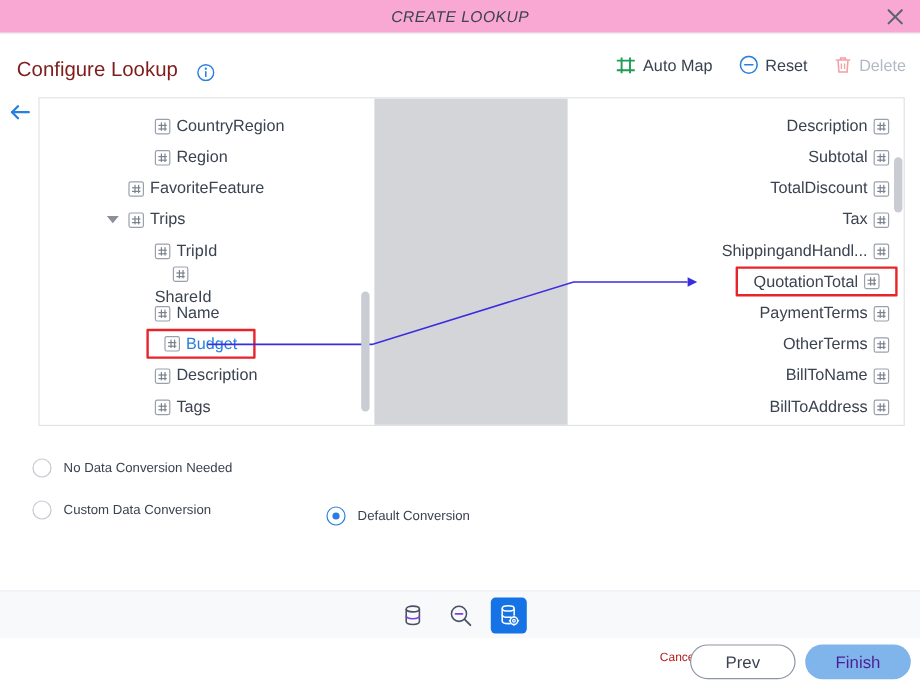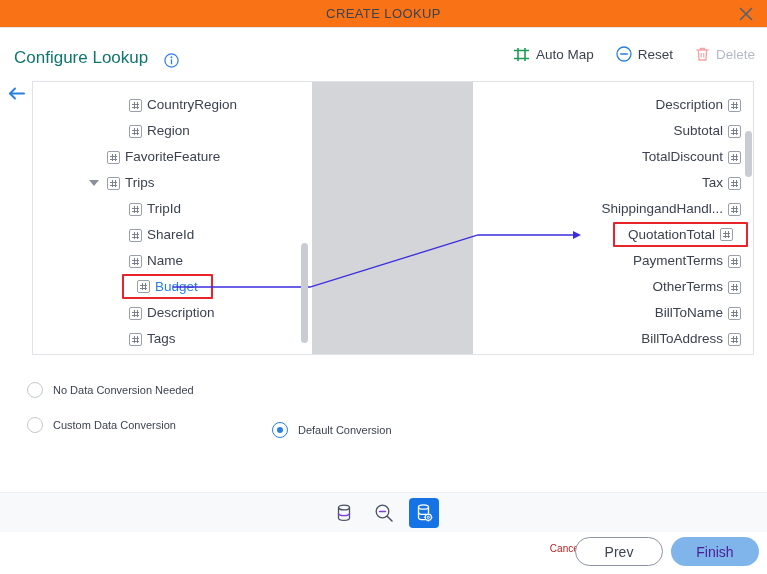--- a/index.html
+++ b/index.html
@@ -16,22 +16,23 @@
   #app {
     position: relative;
     width: 767px; height: 574px;
     background: #ffffff;
   }
 
   
   .titlebar {
     position: absolute; left: 0; top: 0;
     width: 767px; height: 28px;
-    background: #f97316;
+    background: #f9a8d4;
     border-bottom: 1px solid #e3e7ed;
+    font-style: italic;
   }
   .titlebar-text {
     position: absolute; left: 0; top: 0;
     width: 767px; line-height: 27px;
     text-align: center;
     font-size: 13px;
     letter-spacing: .4px;
     color: #3b4250;
   }
   .close-btn {
@@ -44,21 +45,21 @@
 
   
   .subheader {
     position: absolute; left: 0; top: 28px;
     width: 767px; height: 48px;
     background: #ffffff;
   }
   .page-title {
     position: absolute; left: 14px; top: 20px;
     font-size: 17px;
-    color: #0f766e;
+    color: #7f1d1d;
   }
   .title-info {
     position: absolute; left: 164px; top: 25px;
     width: 15px; height: 15px;
     color: #2a7fde;
   }
   .title-info svg { display: block; }
 
   .hdr-actions {
     position: absolute; right: 12px; top: 18px;
@@ -341,21 +342,21 @@
         </div>
         <div class="caret" style="left: 56px; top: 98px;"></div>
         <div class="node left" style="top: 88px; left: 74px;">
           <span class="hashbox"></span>
           <span class="lbl">Trips</span>
         </div>
         <div class="node left" style="top: 114px; left: 96px;">
           <span class="hashbox"></span>
           <span class="lbl">TripId</span>
         </div>
-        <div class="node left" style="top: 140px; left: 96px;">
+        <div class="node left" style="top: 140px; left: 96px; flex-direction: column;">
           <span class="hashbox"></span>
           <span class="lbl">ShareId</span>
         </div>
         <div class="node left" style="top: 166px; left: 96px;">
           <span class="hashbox"></span>
           <span class="lbl">Name</span>
         </div>
         <div class="node left highlighted linked" style="top: 192px; left: 89px;">
           <span class="hashbox"></span>
           <span class="lbl">Budget</span>

